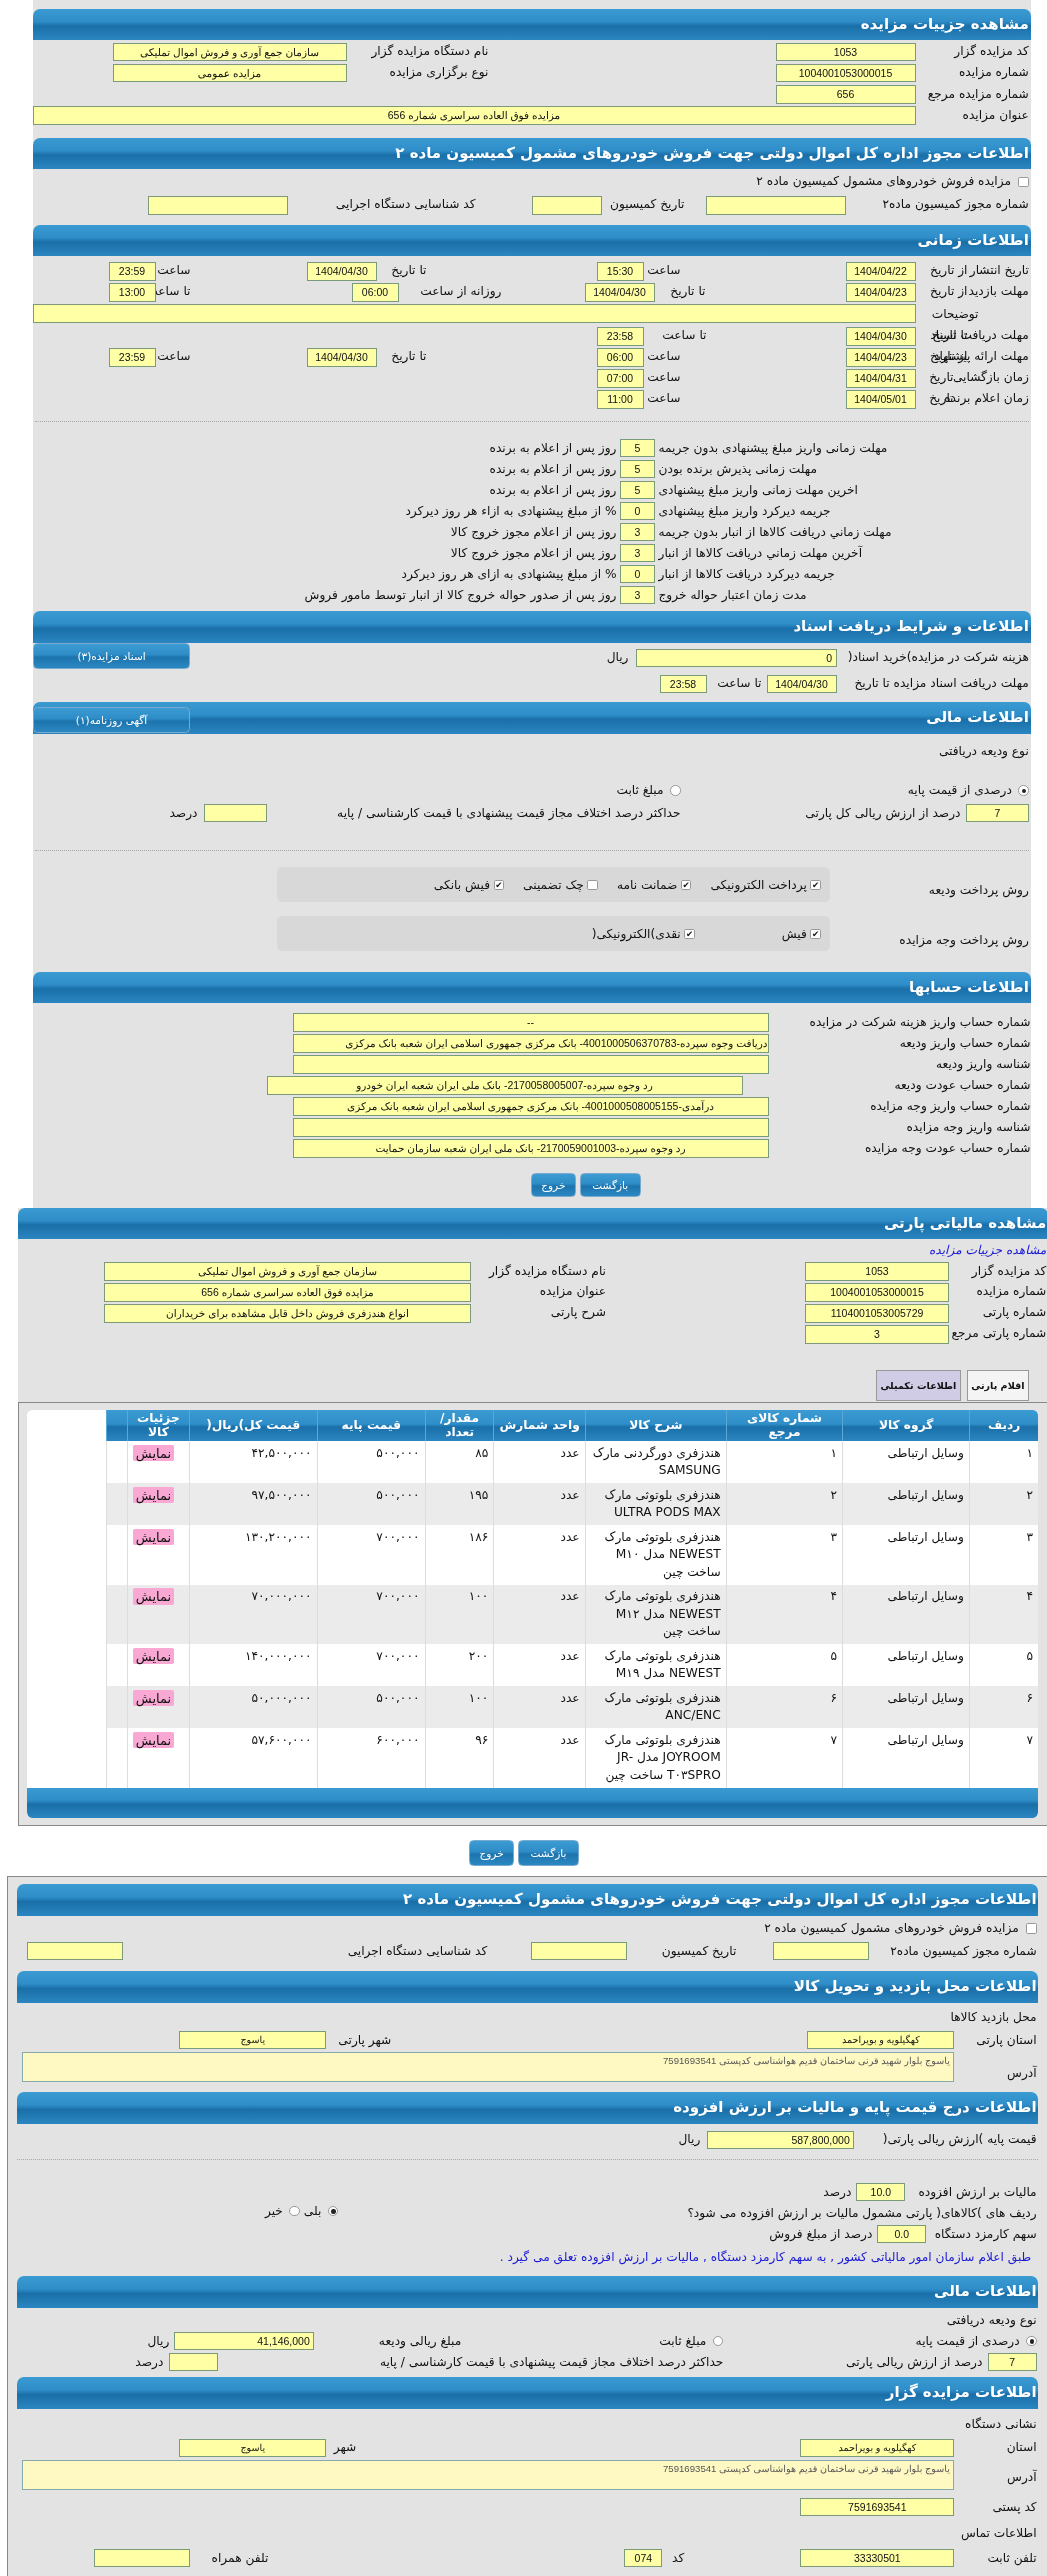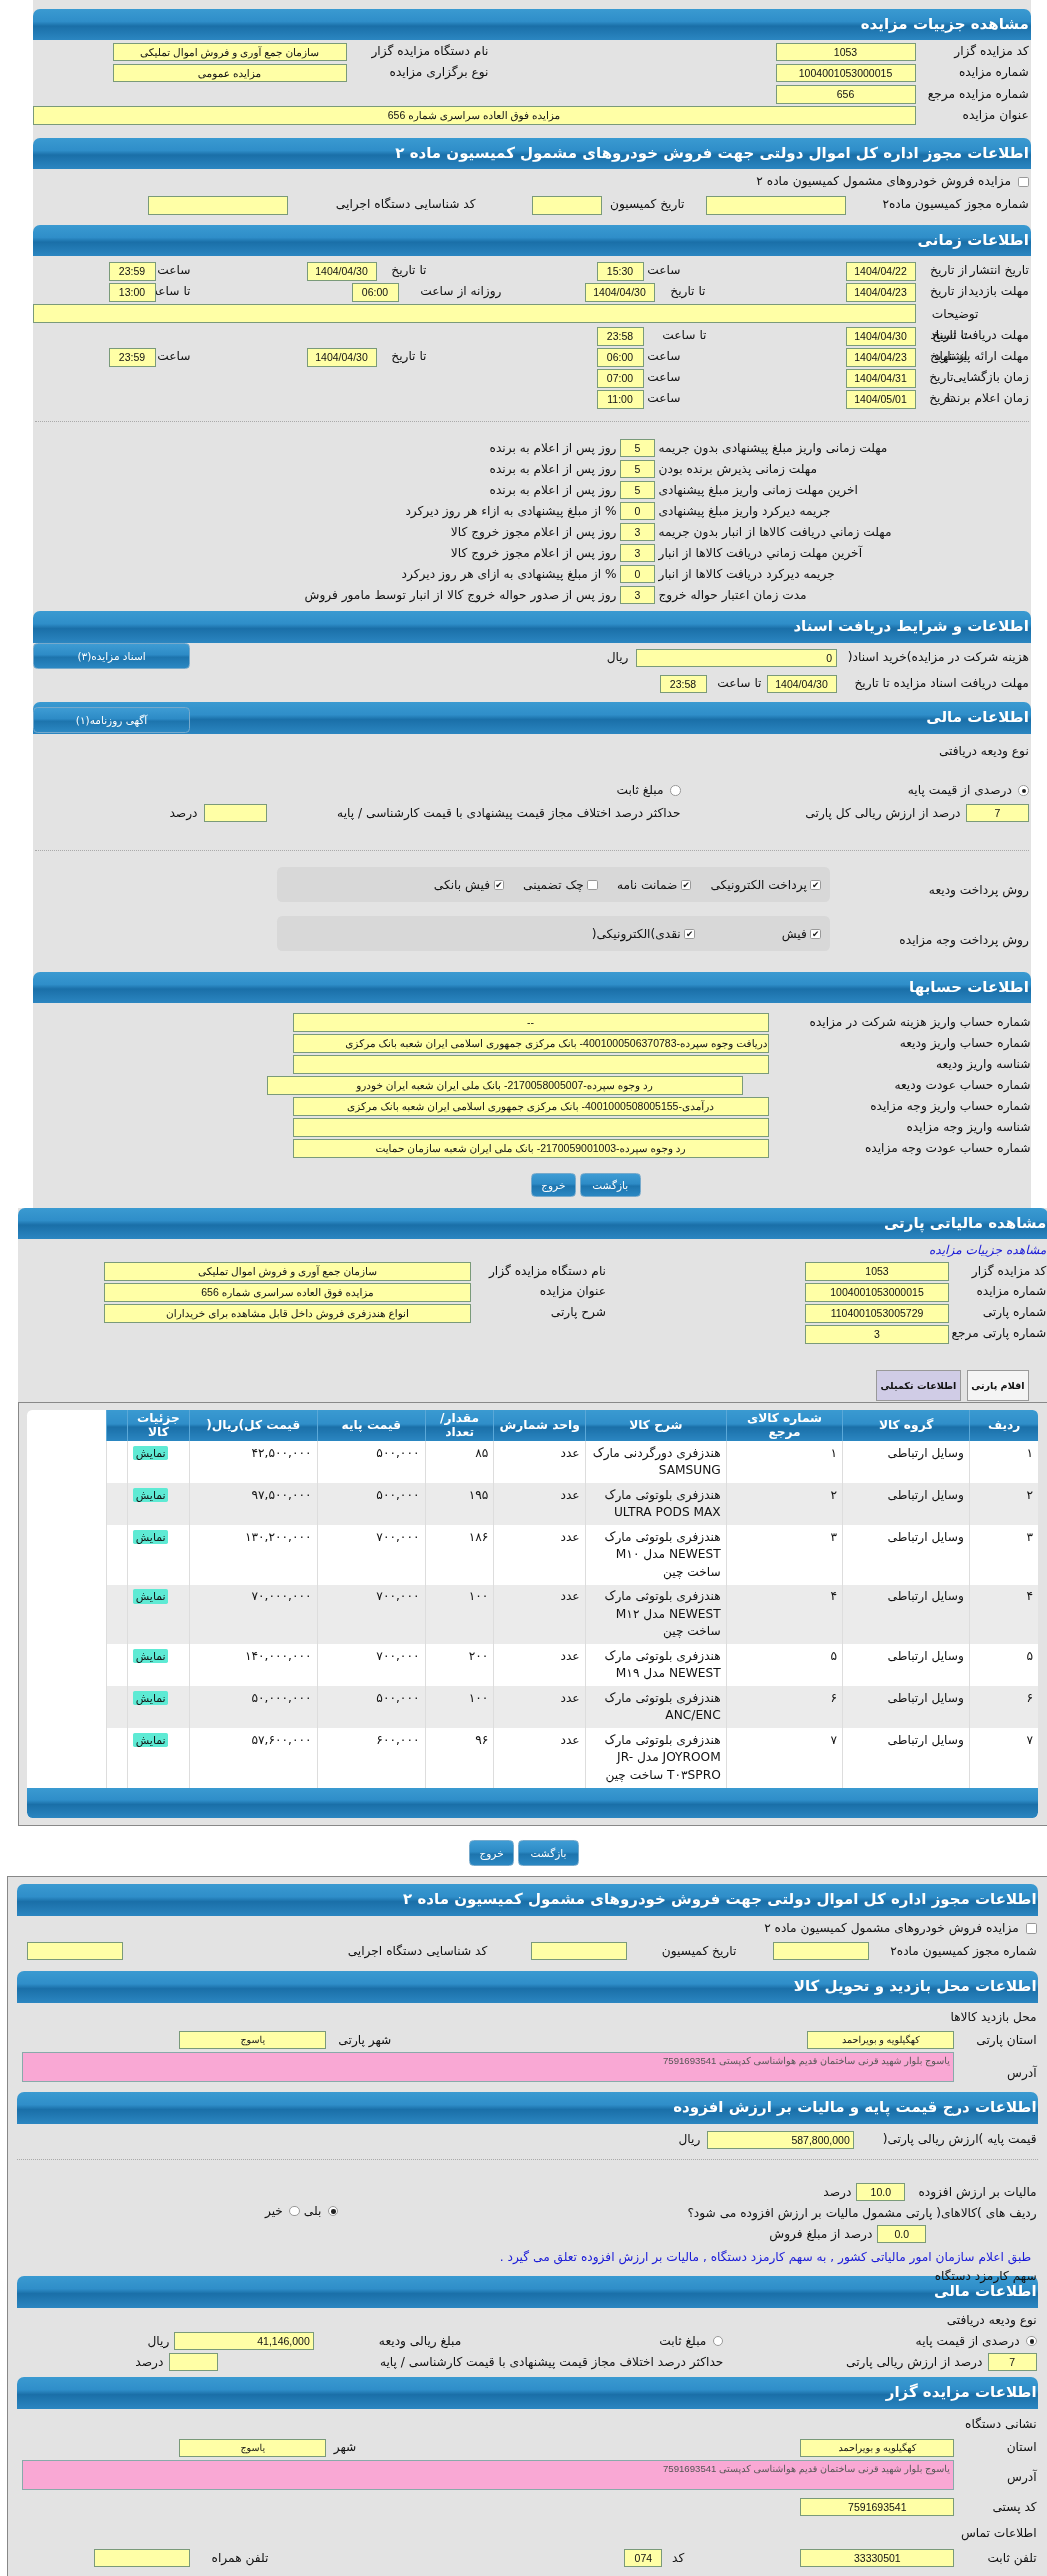--- a/index.html
+++ b/index.html
@@ -52,21 +52,21 @@
   border: 0.9px solid #7a9a7a;
   height: 18.4px;
   line-height: 16.6px;
   font-size: 10.5px;
   text-align: center;
   overflow: hidden;
   white-space: nowrap;
   font-family: "Liberation Sans", sans-serif;
   direction: rtl;
 }
-.fld.gray { background: #f9a8d4; border-color: #8aa; color: #555; text-align: right; padding: 1.7px 3.5px; line-height: 14px; }
+.fld.gray { background: #fef9c3; border-color: #8aa; color: #555; text-align: right; padding: 1.7px 3.5px; line-height: 14px; }
 .dots { border-top: 0.9px dotted #aaa; margin: 8.7px 1.7px; }
 .btn-blue {
   display: inline-block;
   color: #fff;
   font-size: 10.5px;
   text-align: center;
   border-radius: 4.4px;
   background: linear-gradient(to bottom, #3e9cd4 0%, #2d8bc6 45%, #1d74ad 55%, #2b88c3 100%);
   border: 0.9px solid #7ac;
   cursor: pointer;
@@ -112,21 +112,21 @@
   padding: 1.7px 3.5px; line-height: 14px; text-align: center;
 }
 table.items td {
   vertical-align: top;
   border-left: 0.9px solid #ddd;
   padding: 3.5px 5.2px;
   font-size: 12.2px;
   line-height: 17.5px;
 }
 table.items tr.alt td { background: #ebebeb; }
-.show-btn { background: #5eead4; font-size: 11px; padding: 0.9px 2.6px; border-radius: 1.7px; }
+.show-btn { background: #f9a8d4; font-size: 13px; padding: 0.9px 2.6px; border-radius: 1.7px; }
 .blue-note { color: #1a1ad8; font-size: 12.2px; }
 .tab {
   display: inline-block; font-size: 9.6px; padding: 8.7px 3.5px; border: 0.9px solid #999; background: #f4f4f4; margin-left: 1.7px;
 }
 .tab.sel { background: #d0cce6; }
 </style>
 </head>
 <body>
 
 <div class="page">
@@ -531,21 +531,21 @@
     <span class="lbl" style="position:absolute;right:1.7px;top:61px;">مالیات بر ارزش افزوده</span>
     <div class="fld" style="position:absolute;right:133px;top:59px;width:49px;">10.0</div>
     <span class="lbl" style="position:absolute;right:187px;top:61px;">درصد</span>
     <span class="lbl" style="position:absolute;right:1.7px;top:82px;">ردیف های )کالاهای( پارتی مشمول مالیات بر ارزش افزوده می شود؟</span>
     <span style="position:absolute;right:700px;top:80px;">
       <span class="radio on"></span>
       <span class="lbl">بلی</span>
       <span class="radio"></span>
       <span class="lbl">خیر</span>
     </span>
-    <span class="lbl" style="position:absolute;right:1.7px;top:103px;margin-top:42px;">سهم کارمزد دستگاه</span>
+    <span class="lbl" style="position:absolute;right:1.7px;top:103px;">سهم کارمزد دستگاه</span>
     <div class="fld" style="position:absolute;right:112px;top:101px;width:49px;">0.0</div>
     <span class="lbl" style="position:absolute;right:166px;top:103px;">درصد از مبلغ فروش</span>
     <span class="blue-note" style="position:absolute;right:7px;top:126px;">طبق اعلام سازمان امور مالیاتی کشور , به سهم کارمزد دستگاه , مالیات بر ارزش افزوده تعلق می گیرد .</span>
   </div>
 
   <div class="hdr">اطلاعات مالی</div>
   <div style="position:relative;height:66px;">
     <span class="lbl" style="position:absolute;right:1.7px;top:5.2px;">نوع ودیعه دریافتی</span>
     <span style="position:absolute;right:1.7px;top:26px;">
       <span class="radio on"></span>

